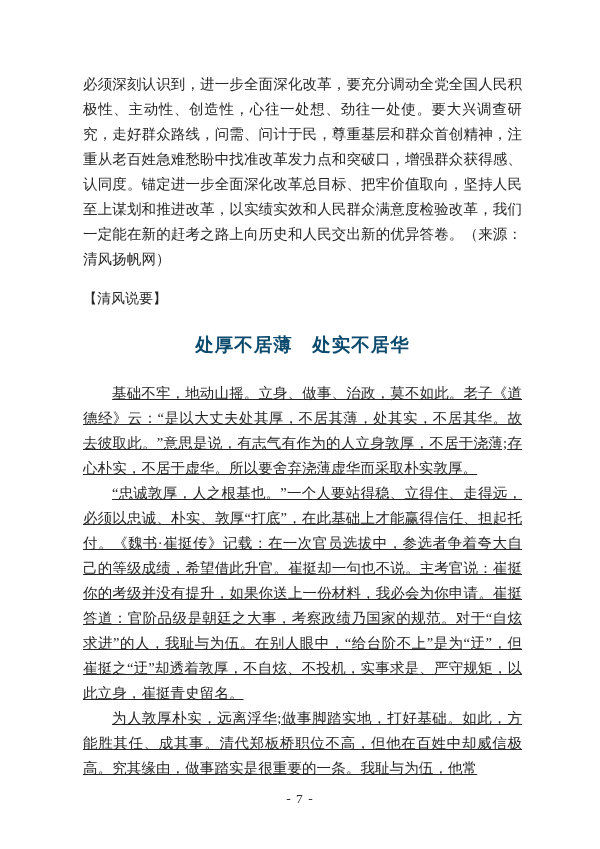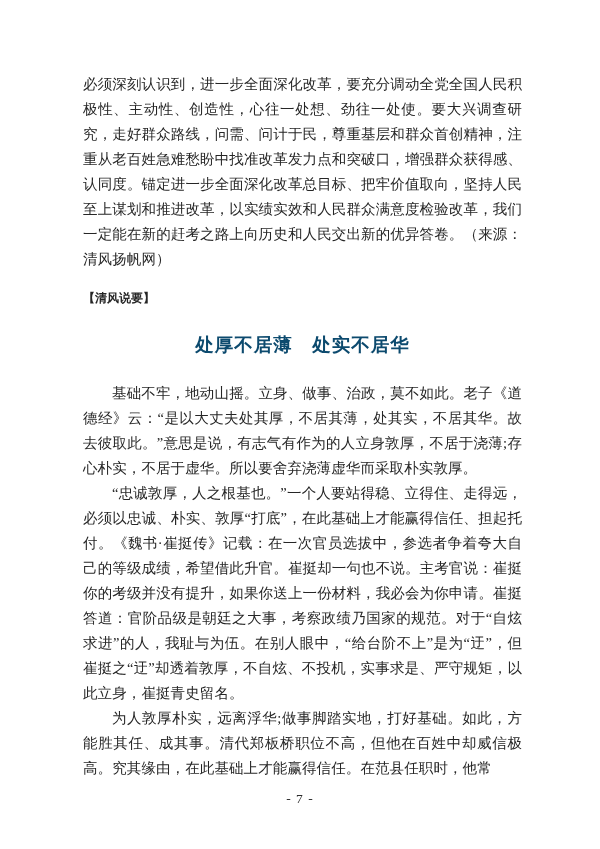--- a/index.html
+++ b/index.html
@@ -24,26 +24,27 @@
     line-height: 25px;
     text-align: justify;
     text-justify: inter-ideograph;
     letter-spacing: 0.1px;
   }
   .continuation {
     text-indent: 0;
   }
   .indented {
     text-indent: 2em;
+    text-decoration: underline;
   }
   .section-header {
     margin: 14px 0 0 0;
-    font-size: 12px;
+    font-size: 14px;
     line-height: 25px;
-    font-weight: bold;
+    font-weight: normal;
   }
   .article-title {
     margin: 21px 0 23px 0;
     text-align: center;
     font-size: 18.5px;
     line-height: 26px;
     font-weight: bold;
     letter-spacing: 1px;
     color: #0c4a6e;
   }
@@ -66,17 +67,17 @@
   <p class="body-text continuation">必须深刻认识到，进一步全面深化改革，要充分调动全党全国人民积极性、主动性、创造性，心往一处想、劲往一处使。要大兴调查研究，走好群众路线，问需、问计于民，尊重基层和群众首创精神，注重从老百姓急难愁盼中找准改革发力点和突破口，增强群众获得感、认同度。锚定进一步全面深化改革总目标、把牢价值取向，坚持人民至上谋划和推进改革，以实绩实效和人民群众满意度检验改革，我们一定能在新的赶考之路上向历史和人民交出新的优异答卷。（来源：清风扬帆网）</p>
 
   <p class="section-header">【清风说要】</p>
 
   <h1 class="article-title">处厚不居薄　处实不居华</h1>
 
   <p class="body-text indented">基础不牢，地动山摇。立身、做事、治政，莫不如此。老子《道德经》云：“是以大丈夫处其厚，不居其薄，处其实，不居其华。故去彼取此。”意思是说，有志气有作为的人立身敦厚，不居于浇薄;存心朴实，不居于虚华。所以要舍弃浇薄虚华而采取朴实敦厚。</p>
 
   <p class="body-text indented">“忠诚敦厚，人之根基也。”一个人要站得稳、立得住、走得远，必须以忠诚、朴实、敦厚“打底”，在此基础上才能赢得信任、担起托付。《魏书·崔挺传》记载：在一次官员选拔中，参选者争着夸大自己的等级成绩，希望借此升官。崔挺却一句也不说。主考官说：崔挺你的考级并没有提升，如果你送上一份材料，我必会为你申请。崔挺答道：官阶品级是朝廷之大事，考察政绩乃国家的规范。对于“自炫求进”的人，我耻与为伍。在别人眼中，“给台阶不上”是为“迂”，但崔挺之“迂”却透着敦厚，不自炫、不投机，实事求是、严守规矩，以此立身，崔挺青史留名。</p>
 
-  <p class="body-text indented">为人敦厚朴实，远离浮华;做事脚踏实地，打好基础。如此，方能胜其任、成其事。清代郑板桥职位不高，但他在百姓中却威信极高。究其缘由，在此基础上才能赢得信任。在范县任职时，他常</p>
+  <p class="body-text indented">为人敦厚朴实，远离浮华;做事脚踏实地，打好基础。如此，方能胜其任、成其事。清代郑板桥职位不高，但他在百姓中却威信极高。究其缘由，做事踏实是很重要的一条。我耻与为伍，他常</p>
 
   <div class="page-number">- 7 -</div>
 
 </div>
 
 </body></html>

